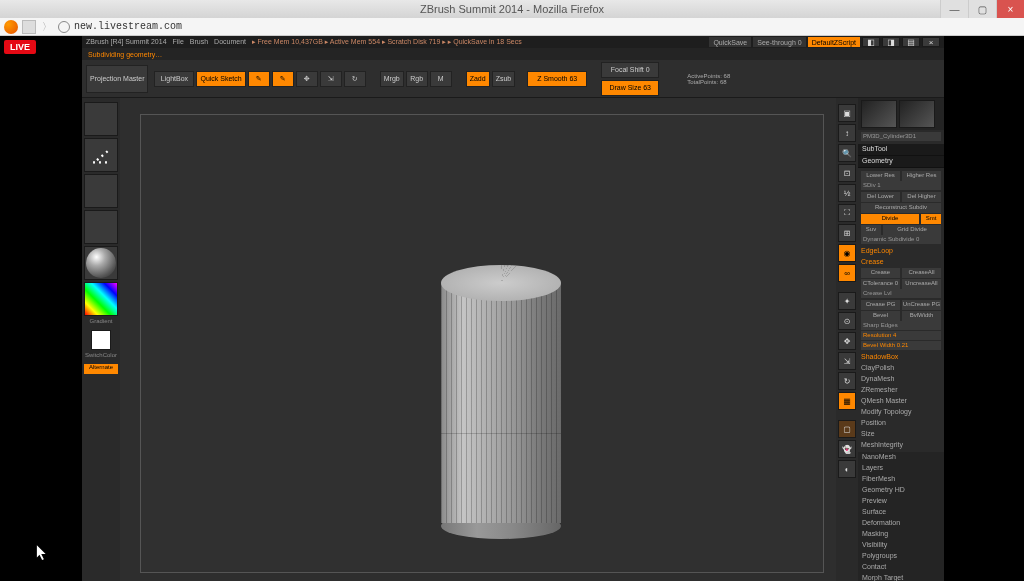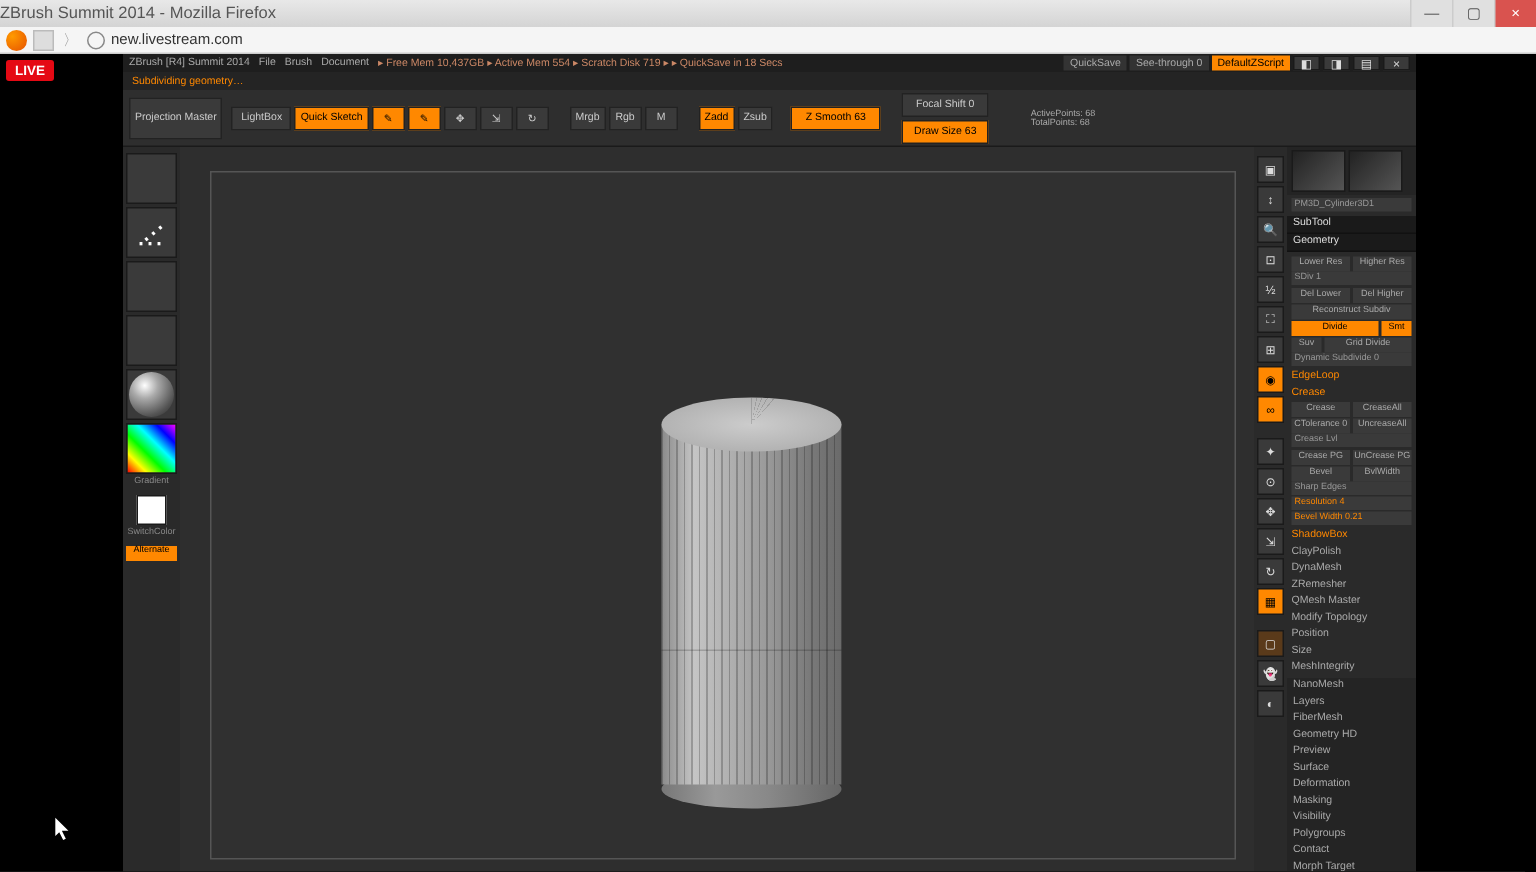--- a/index.html
+++ b/index.html
@@ -1,29 +1,29 @@
 <!DOCTYPE html>
 <html><head>
 <meta charset="utf-8">
 <style>
 * { margin: 0; padding: 0; box-sizing: border-box; font-family: Arial, sans-serif; }
 body { width: 1024px; height: 581px; overflow: hidden; background: #000; }
 
 
-.titlebar { height: 18px; background: linear-gradient(#e8e8e8,#d4d4d4); color: #555; font-size: 11px; display: flex; align-items: center; justify-content: flex-start; position: relative; }
+.titlebar { height: 18px; background: linear-gradient(#e8e8e8,#d4d4d4); color: #555; font-size: 11px; display: flex; align-items: center; justify-content: center; position: relative; }
 .titlebar .win-controls { position: absolute; right: 0; top: 0; display: flex; height: 18px; }
 .win-btn { width: 28px; height: 18px; display: flex; align-items: center; justify-content: center; font-size: 10px; background: #e0e0e0; border-left: 1px solid #ccc; cursor: pointer; }
 .win-close { background: #d9534f; color: #fff; }
 
 
 .urlbar { height: 18px; background: #f5f5f5; display: flex; align-items: center; padding: 0 4px; border-bottom: 1px solid #ccc; font-size: 10px; color: #666; }
 .firefox-icon { width: 14px; height: 14px; border-radius: 50%; background: radial-gradient(circle at 30% 30%, #ff9a00, #e65100); margin-right: 4px; }
 .tab-icon { width: 14px; height: 14px; background: #ddd; border: 1px solid #bbb; margin-right: 6px; }
 .globe { width: 12px; height: 12px; border-radius: 50%; border: 1px solid #888; margin: 0 4px; display: inline-block; }
-.url-domain { color: #333; }
+.url-domain { color: #333; font-family: Liberation Mono, monospace; }
 
 
 .player { position: relative; width: 1024px; height: 545px; background: #000; }
 .live-tag { position: absolute; top: 4px; left: 4px; background: #e50914; color: #fff; font-size: 9px; font-weight: bold; padding: 2px 6px; border-radius: 2px; z-index: 10; }
 
 
 .zb { position: absolute; top: 0; left: 82px; right: 80px; bottom: 0; background: #2a2a2a; font-size: 8px; color: #aaa; }
 
 
 .zb-menu { height: 12px; background: #1e1e1e; display: flex; align-items: center; padding: 0 4px; gap: 6px; font-size: 7px; color: #aaa; }

